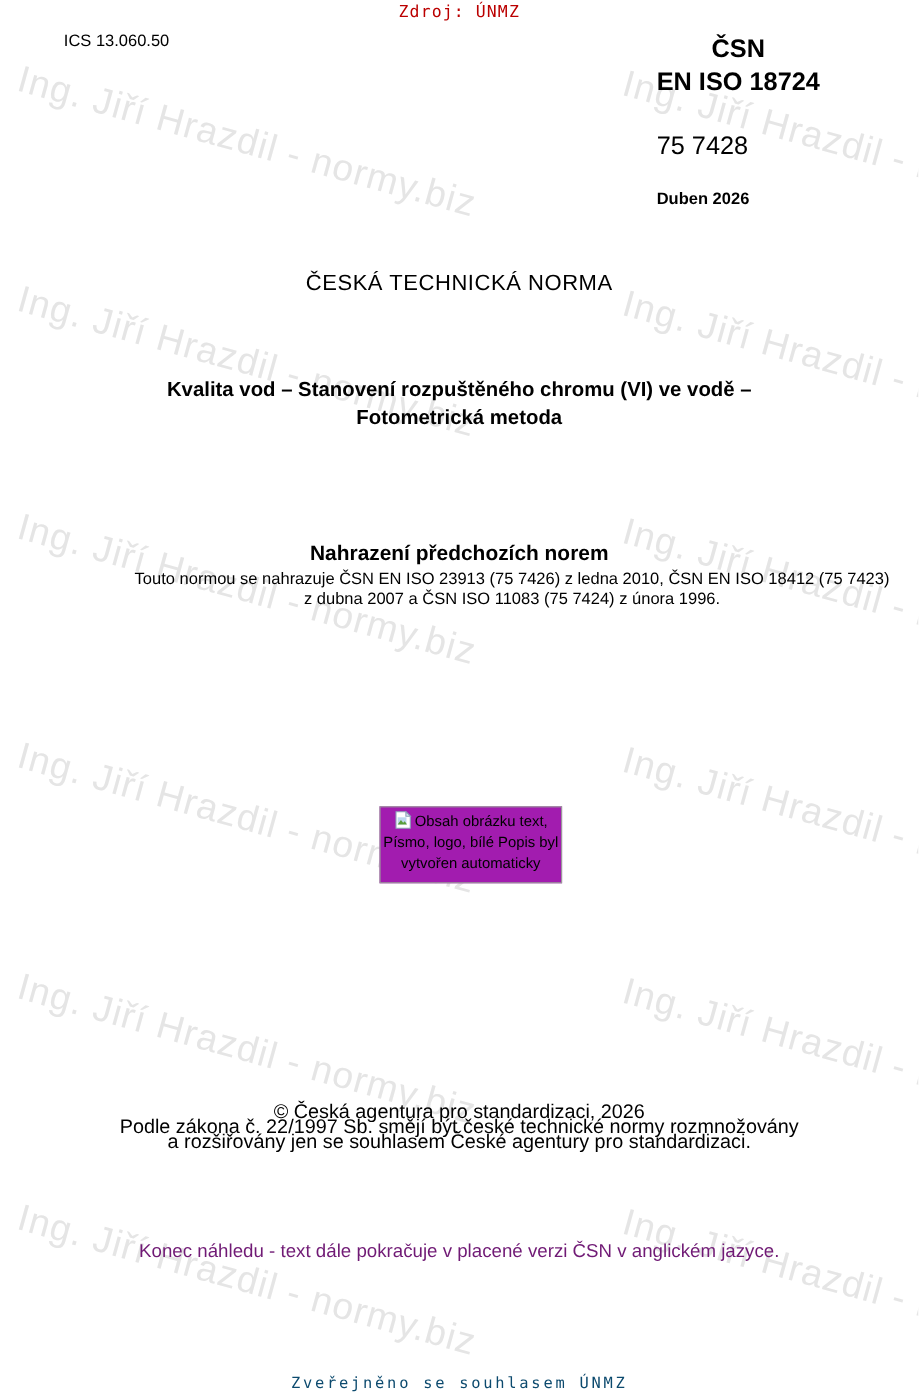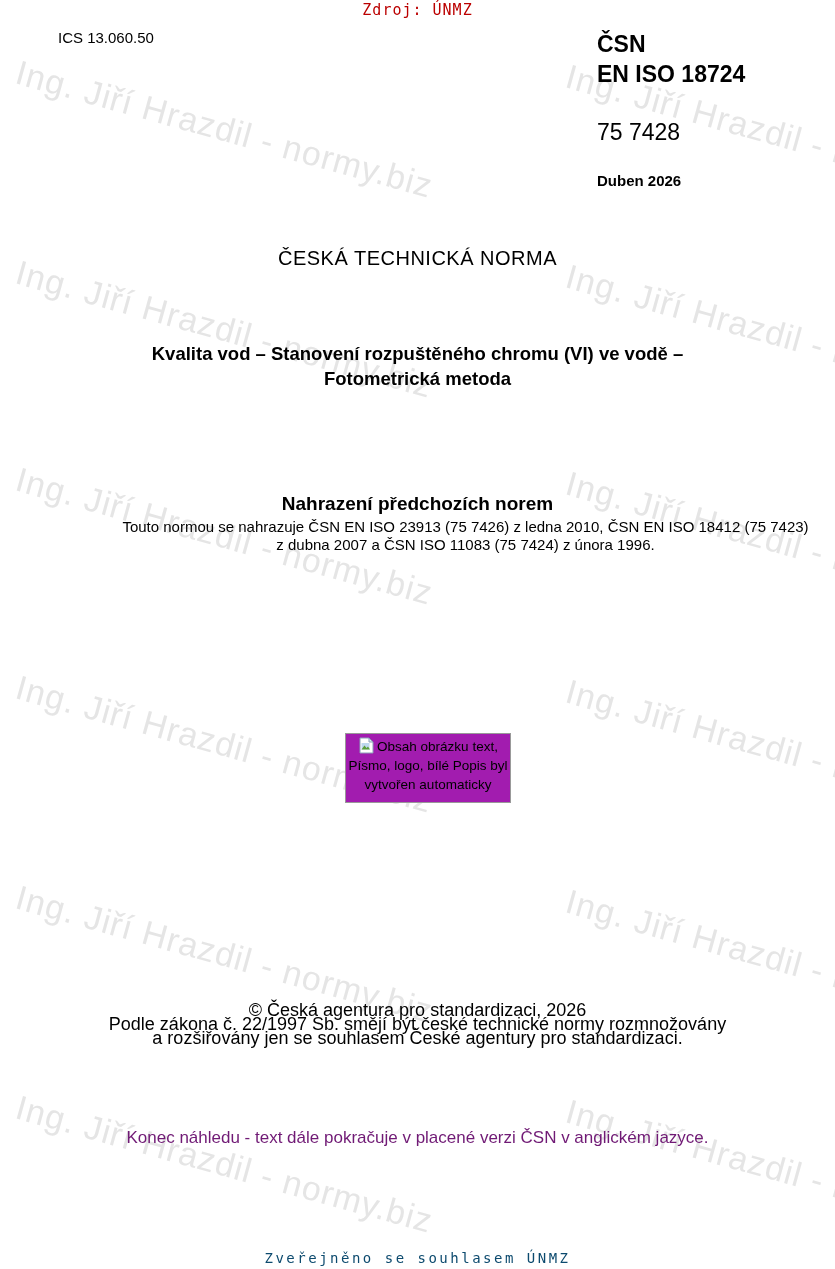--- a/index.html
+++ b/index.html
@@ -31,21 +31,21 @@
   .wm:nth-child(6){left:572px;top:464px;}
   .wm:nth-child(7){left:22px;top:668px;}
   .wm:nth-child(8){left:572px;top:672px;}
   .wm:nth-child(9){left:22px;top:878px;}
   .wm:nth-child(10){left:572px;top:882px;}
   .wm:nth-child(11){left:22px;top:1088px;}
   .wm:nth-child(12){left:572px;top:1092px;}
 
   
   .content{position:absolute;inset:0;z-index:2;}
-  .abs{position:absolute;}
+  .abs{position:absolute;text-align:center;}
   .centered{left:0;width:835px;text-align:center;}
 
   .source-line{
     top:1px;
     font-family:"DejaVu Sans Mono", monospace;
     font-size:15px;
     letter-spacing:1px;
     color:#bb0000;
   }
   .ics{left:58px;top:29px;font-size:15px;}

